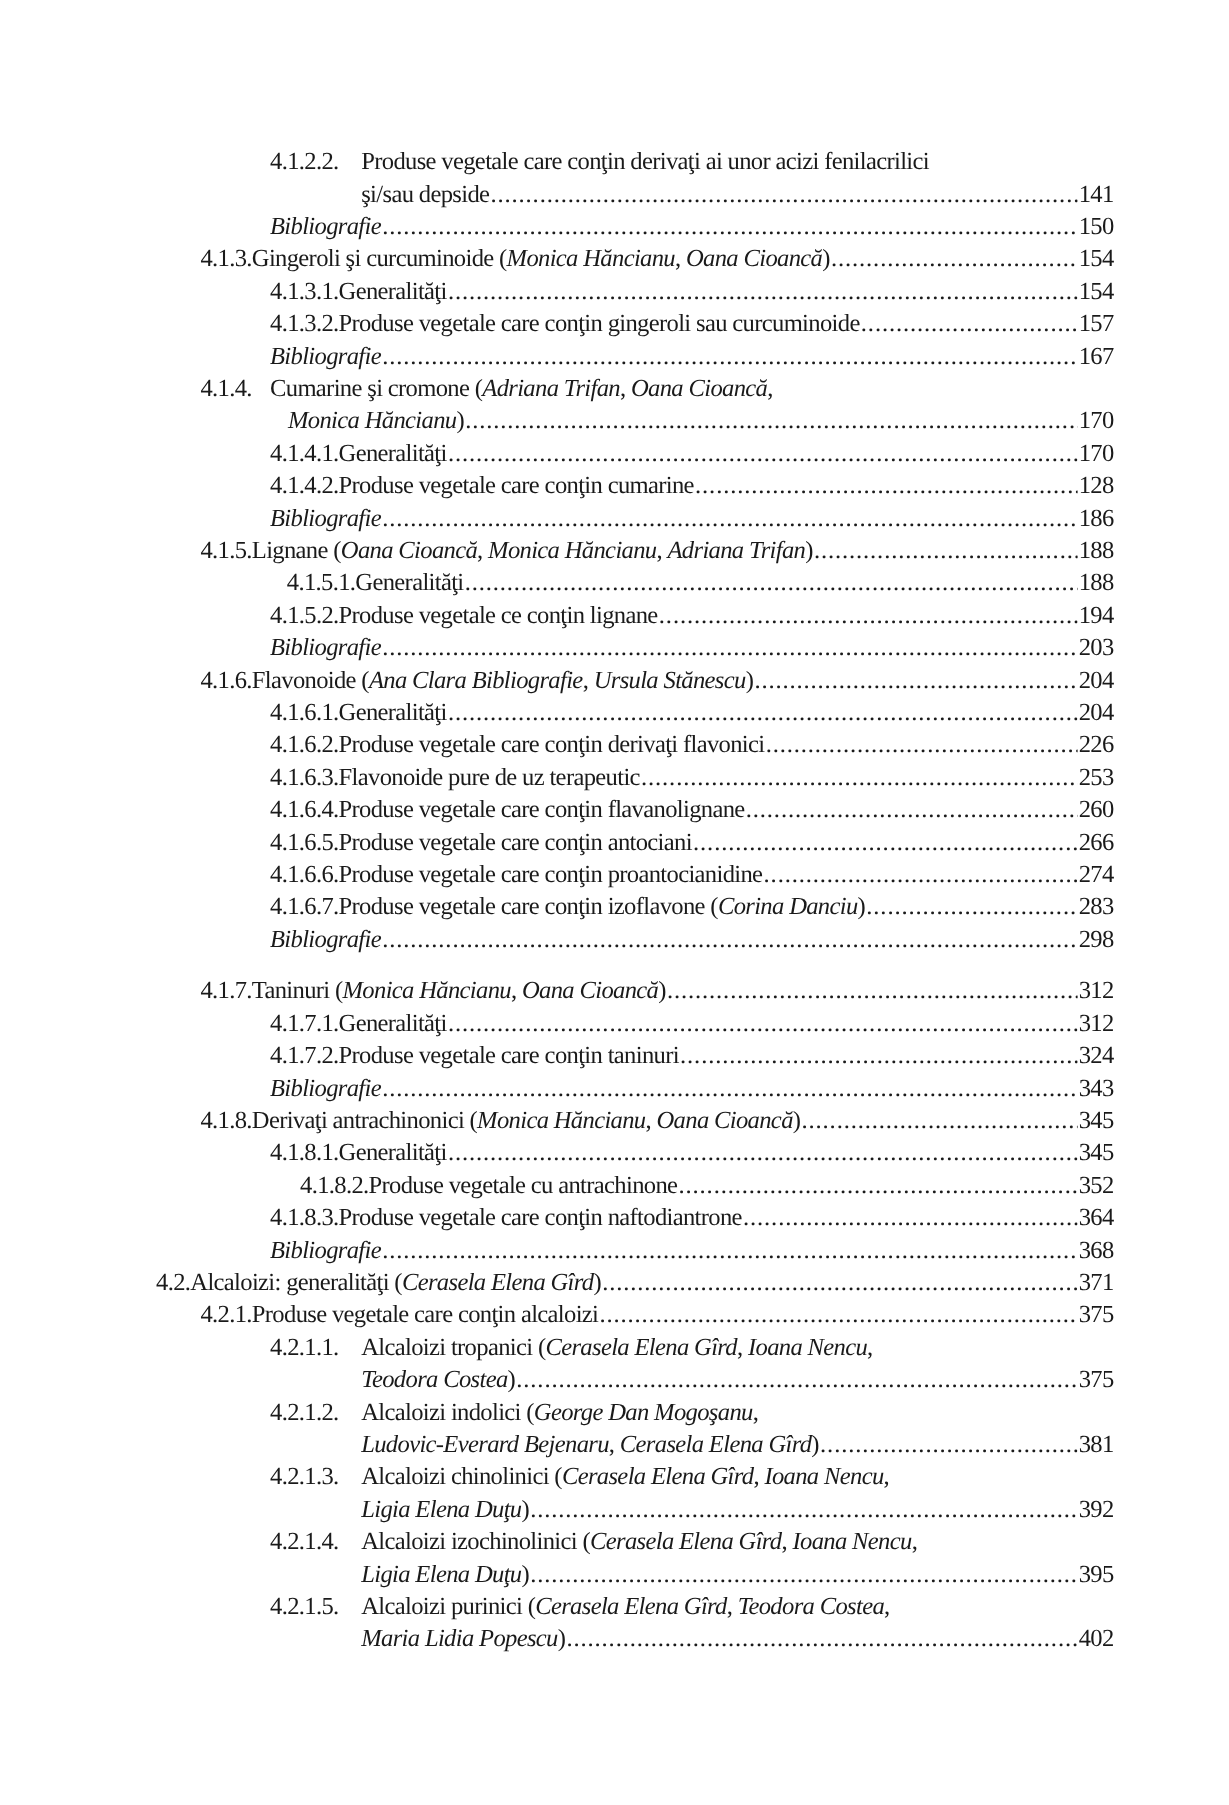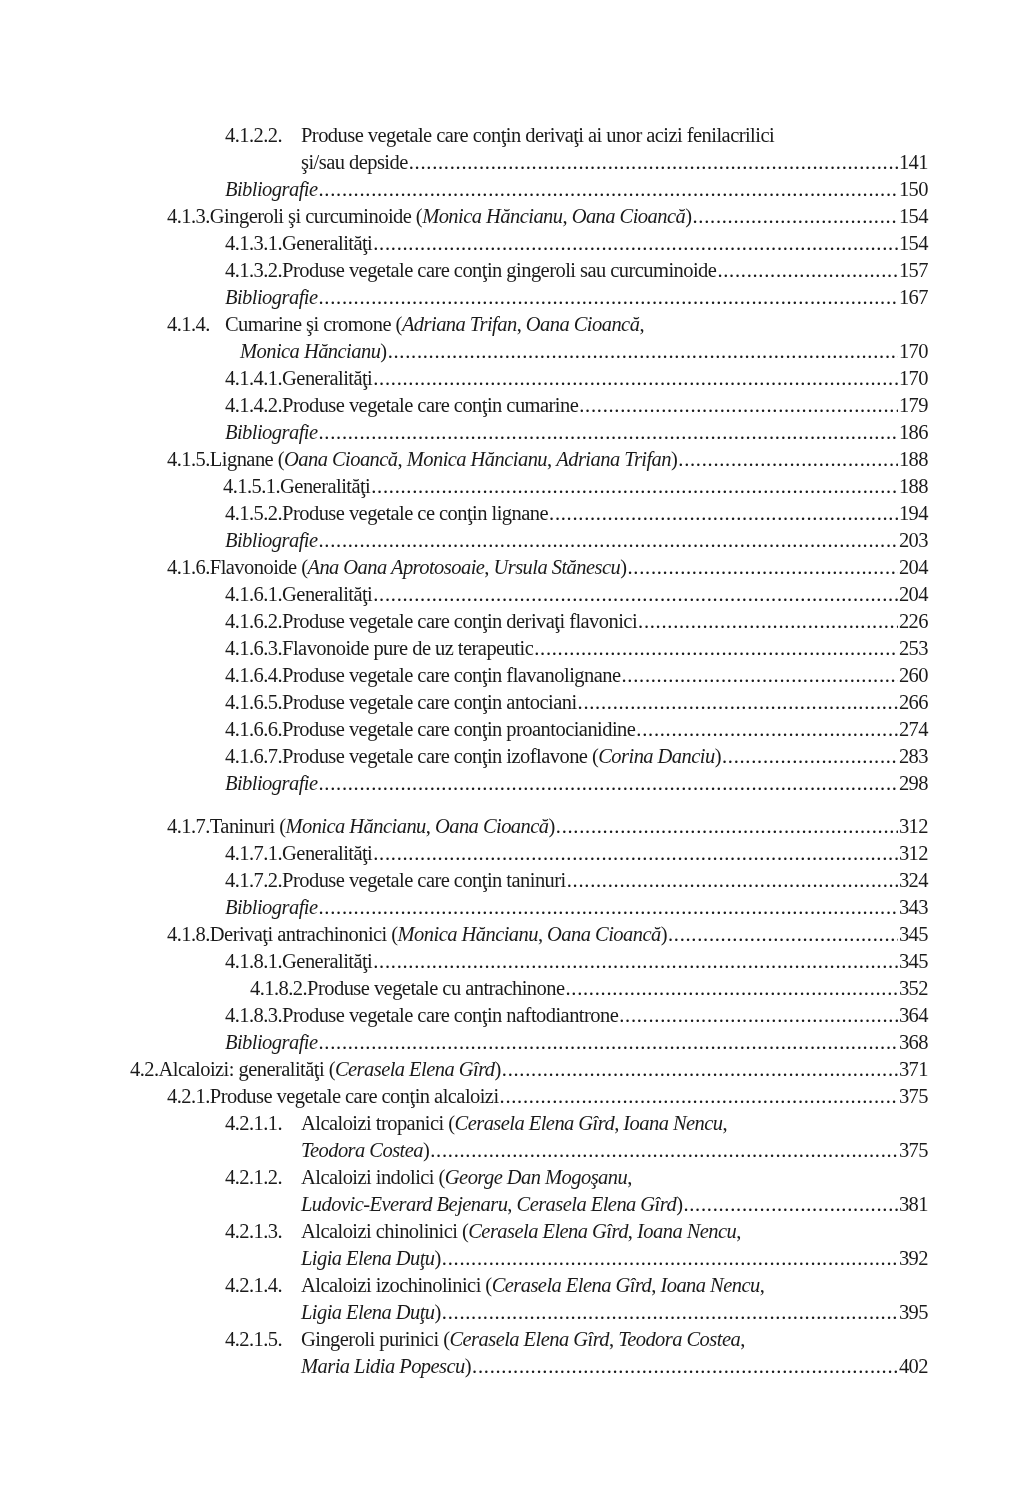--- a/index.html
+++ b/index.html
@@ -108,40 +108,40 @@
           <span class="title"><span>Generalităţi</span></span>
           <span class="leader"></span>
           <span class="page-no">170</span>
         </div>
       </div>
       <div class="entry">
         <div class="row" style="left: 225px;">
           <span class="num" style="width: 76px;">4.1.4.2.</span>
           <span class="title"><span>Produse vegetale care conţin cumarine</span></span>
           <span class="leader"></span>
-          <span class="page-no">179</span>
+          <span class="page-no">128</span>
         </div>
       </div>
       <div class="entry">
         <div class="row" style="left: 225px;">
           <span class="title"><i>Bibliografie </i></span>
           <span class="leader"></span>
           <span class="page-no">186</span>
         </div>
       </div>
       <div class="entry">
         <div class="row" style="left: 167px;">
           <span class="num" style="width: 58px;">4.1.5.</span>
           <span class="title"><span>Lignane (</span><i>Oana Cioancă</i><span>, </span><i>Monica Hăncianu</i><span>, </span><i>Adriana Trifan</i><span>)</span></span>
           <span class="leader"></span>
           <span class="page-no">188</span>
         </div>
       </div>
       <div class="entry">
-        <div class="row" style="left: 223px;">
+        <div class="row" style="left: 239px;">
           <span class="num" style="width: 76px;">4.1.5.1.</span>
           <span class="title"><span>Generalităţi</span></span>
           <span class="leader"></span>
           <span class="page-no">188</span>
         </div>
       </div>
       <div class="entry">
         <div class="row" style="left: 225px;">
           <span class="num" style="width: 76px;">4.1.5.2.</span>
           <span class="title"><span>Produse vegetale ce conţin lignane</span></span>
@@ -152,21 +152,21 @@
       <div class="entry">
         <div class="row" style="left: 225px;">
           <span class="title"><i>Bibliografie </i></span>
           <span class="leader"></span>
           <span class="page-no">203</span>
         </div>
       </div>
       <div class="entry">
         <div class="row" style="left: 167px;">
           <span class="num" style="width: 58px;">4.1.6.</span>
-          <span class="title"><span>Flavonoide (</span><i>Ana Oana Aprotosoaie</i><span>, </span><i>Ursula Stănescu</i><span>)</span></span>
+          <span class="title"><span>Flavonoide (</span><i>Ana Clara Bibliografie</i><span>, </span><i>Ursula Stănescu</i><span>)</span></span>
           <span class="leader"></span>
           <span class="page-no">204</span>
         </div>
       </div>
       <div class="entry">
         <div class="row" style="left: 225px;">
           <span class="num" style="width: 76px;">4.1.6.1.</span>
           <span class="title"><span>Generalităţi</span></span>
           <span class="leader"></span>
           <span class="page-no">204</span>
@@ -361,21 +361,21 @@
       <div class="entry">
         <div class="row" style="left: 301px;">
           <span class="title"><i>Ligia Elena Duţu</i><span>) </span></span>
           <span class="leader"></span>
           <span class="page-no">395</span>
         </div>
       </div>
       <div class="entry">
         <div class="row" style="left: 225px; right: auto;">
           <span class="num" style="width: 76px;">4.2.1.5.</span>
-          <span class="title"><span>Gingeroli purinici (</span><i>Cerasela Elena Gîrd</i><span>, </span><i>Teodora Costea</i><span>,</span></span>
+          <span class="title"><span>Alcaloizi purinici (</span><i>Cerasela Elena Gîrd</i><span>, </span><i>Teodora Costea</i><span>,</span></span>
         </div>
       </div>
       <div class="entry">
         <div class="row" style="left: 301px;">
           <span class="title"><i>Maria Lidia Popescu</i><span>) </span></span>
           <span class="leader"></span>
           <span class="page-no">402</span>
         </div>
       </div>
     </div>

